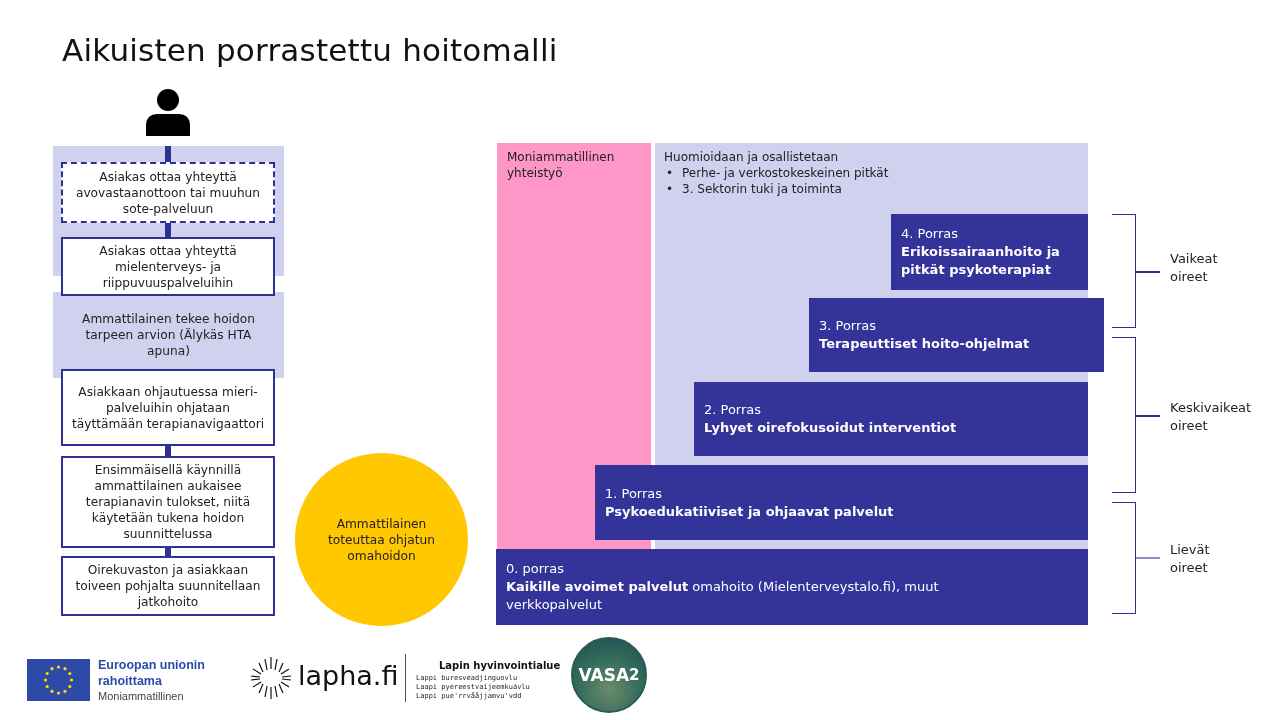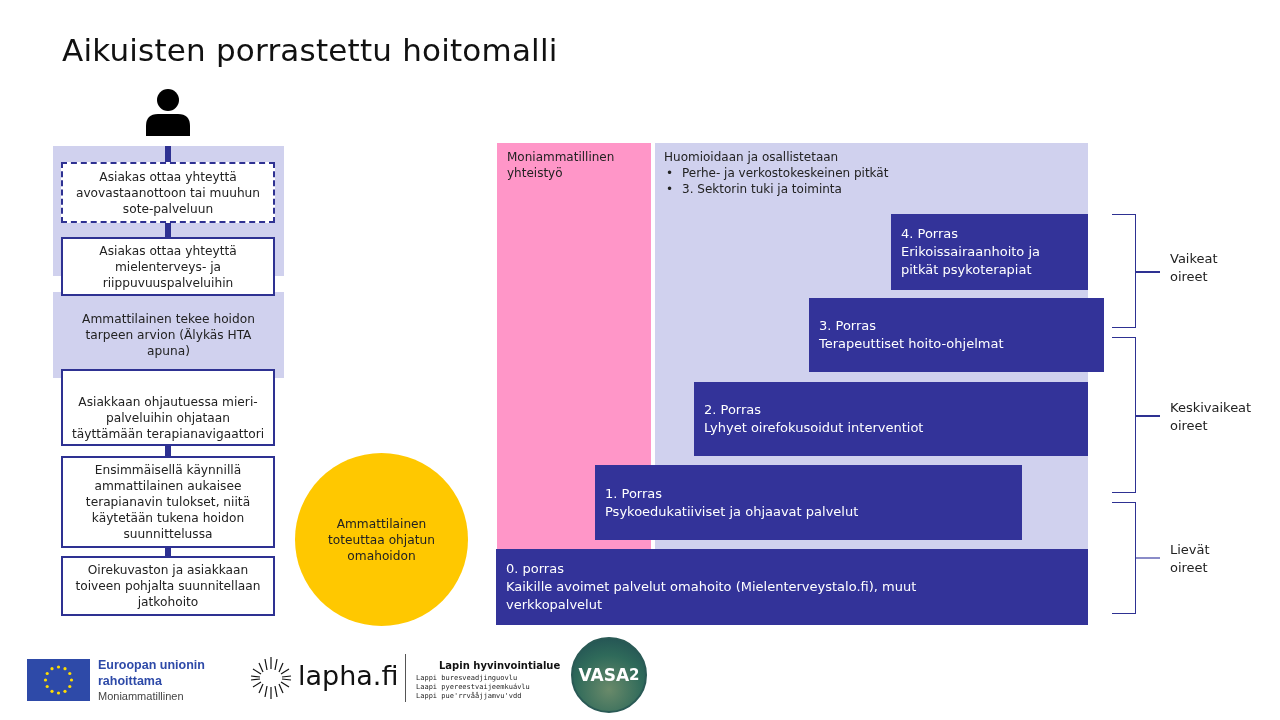--- a/index.html
+++ b/index.html
@@ -27,21 +27,21 @@
     .pink { left: 497px; top: 143px; width: 154px; height: 482px; background: #ff96c8; }
     .pink-text { left: 507px; top: 149px; font-size: 12px; line-height: 16px; color: #222; }
     .lavpanel { left: 655px; top: 143px; width: 433px; height: 482px; background: #d0d1ee; }
     .lav-text { left: 664px; top: 149px; font-size: 12px; line-height: 16px; color: #222; }
     .lav-text ul { list-style: none; }
     .lav-text li { padding-left: 18px; position: relative; }
     .lav-text li::before { content: "•"; position: absolute; left: 2px; }
 
     .step { background: #333399; color: #fff; font-size: 13px; line-height: 18px; padding: 7px 10px; display: flex; flex-direction: column; justify-content: center; }
     .step .lvl { font-weight: normal; color: #fff; }
-    .step .desc { font-weight: normal; color: #fff; }
+    .step .desc { font-weight: bold; color: #fff; }
     .step .extra { font-weight: normal; }
 
     .bracket { border: 1.5px solid #2e3192; border-left: none; width: 24px; }
     .bracket-tick { height: 1.5px; width: 24px; background: #2e3192; }
     .bracket-label { font-size: 13px; line-height: 18px; color: #222; }
 
     
     .eu-flag { left: 27px; top: 659px; width: 63px; height: 42px; background: #2e4aa8; }
     .eu-text { left: 98px; top: 657px; font-size: 12.5px; line-height: 16px; color: #2e4aa8; font-weight: bold; font-family: "Liberation Sans", sans-serif; }
     .eu-sub { left: 98px; top: 690px; font-size: 11px; color: #444; font-family: "Liberation Sans", sans-serif; }
@@ -74,21 +74,21 @@
 
 <div class="abs flow-box dashed" style="left:61px;top:162px;width:214px;height:61px;">
   <span>Asiakas ottaa yhteyttä avovastaanottoon tai muuhun sote-palveluun</span>
 </div>
 <div class="abs flow-box" style="left:61px;top:237px;width:214px;height:59px;">
   <span>Asiakas ottaa yhteyttä mielenterveys- ja riippuvuuspalveluihin</span>
 </div>
 <div class="abs flow-text" style="top:311px;">
   <span style="display:block;padding:0 14px;">Ammattilainen tekee hoidon tarpeen arvion (Älykäs HTA apuna)</span>
 </div>
-<div class="abs flow-box" style="left:61px;top:369px;width:214px;height:77px;align-items:flex-end;">
+<div class="abs flow-box" style="left:61px;top:369px;width:214px;height:77px;">
   <span>Asiakkaan ohjautuessa mieri-palveluihin ohjataan täyttämään terapianavigaattori</span>
 </div>
 <div class="abs flow-box" style="left:61px;top:456px;width:214px;height:92px;">
   <span>Ensimmäisellä käynnillä ammattilainen aukaisee terapianavin tulokset, niitä käytetään tukena hoidon suunnittelussa</span>
 </div>
 <div class="abs flow-box" style="left:61px;top:556px;width:214px;height:60px;">
   <span>Oirekuvaston ja asiakkaan toiveen pohjalta suunnitellaan jatkohoito</span>
 </div>
 
 <div class="abs circle">
@@ -111,21 +111,21 @@
   <div class="desc">Erikoissairaanhoito ja pitkät psykoterapiat</div>
 </div>
 <div class="abs step" style="left:793px;top:298px;width:295px;height:74px;margin-left:16px;">
   <div class="lvl">3. Porras</div>
   <div class="desc">Terapeuttiset hoito-ohjelmat</div>
 </div>
 <div class="abs step" style="left:694px;top:382px;width:394px;height:74px;">
   <div class="lvl">2. Porras</div>
   <div class="desc">Lyhyet oirefokusoidut interventiot</div>
 </div>
-<div class="abs step" style="left:595px;top:465px;width:427px;height:75px;">
+<div class="abs step" style="left:595px;top:465px;width:493px;height:75px;">
   <div class="lvl">1. Porras</div>
   <div class="desc">Psykoedukatiiviset ja ohjaavat palvelut</div>
 </div>
 <div class="abs step" style="left:496px;top:549px;width:592px;height:76px;">
   <div class="lvl">0. porras</div>
   <div style="width:470px;"><span class="desc">Kaikille avoimet palvelut</span><span class="extra"> omahoito (Mielenterveystalo.fi), muut verkkopalvelut</span></div>
 </div>
 
 <div class="abs bracket" style="left:1112px;top:214px;height:114px;"></div>
 <div class="abs bracket-tick" style="left:1136px;top:271px;"></div>

